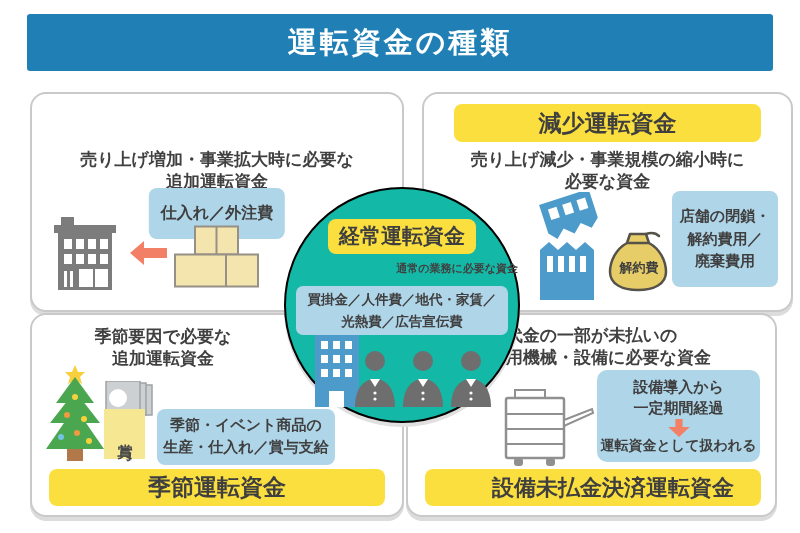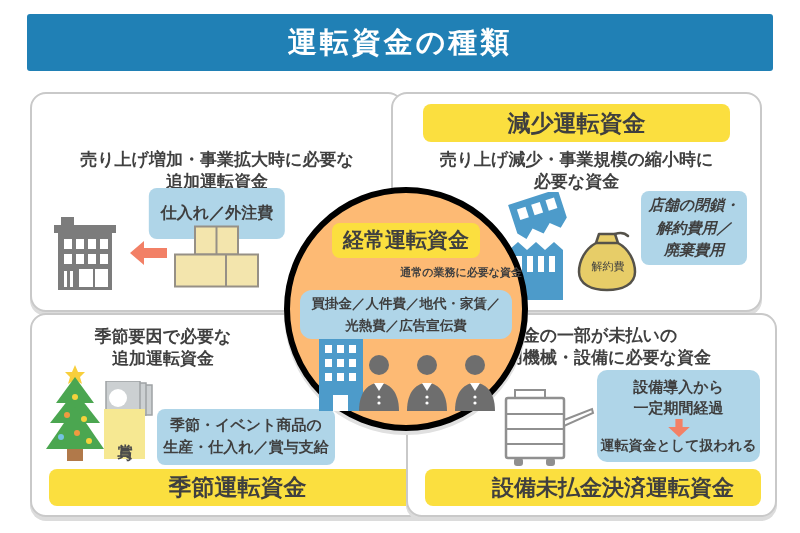--- a/index.html
+++ b/index.html
@@ -7,52 +7,52 @@
   .stage{position:relative;width:800px;height:533px;background:#fff;overflow:hidden;}
   .pre{white-space:pre-line;}
 
   
   .titlebar{position:absolute;left:27px;top:14px;width:746px;height:57px;background:#2080b5;border-radius:3px;display:flex;align-items:center;justify-content:center;}
   .titlebar .t{color:#fff;font-size:29px;font-weight:bold;letter-spacing:3px;}
 
   
   .qbox{position:absolute;background:#fff;border:2px solid #c9c9c9;border-radius:16px;box-shadow:0 4px 0 #dcdcdc;}
   .qbox.tl{left:30px;top:92px;width:370px;height:216px;}
-  .qbox.tr{left:391px;top:92px;width:367px;height:216px;}
-  .qbox.bl{left:30px;top:313px;width:370px;height:200px;padding-left:41px;}
+  .qbox.tr{left:422px;top:92px;width:367px;height:216px;}
+  .qbox.bl{left:30px;top:313px;width:370px;height:200px;}
   .qbox.br{left:406px;top:313px;width:367px;height:200px;}
 
   .pill{position:absolute;background:#fbdf3f;border-radius:8px;color:#3f3f3f;font-weight:bold;text-align:center;}
   .pill.top{left:30px;right:30px;top:10px;height:38px;font-size:23px;line-height:38px;}
   .pill.bottom{left:17px;right:17px;bottom:9px;height:37px;font-size:23px;line-height:37px;}
   .pill.bottom.small{font-size:22px;right:14px;padding-left:40px;}
 
   .desc{position:absolute;color:#404040;font-weight:bold;font-size:17px;line-height:1.32;text-align:center;}
   .tl .desc,.tr .desc{top:54px;left:0;right:0;}
   .bl .desc{top:10px;left:0;width:262px;}
   .br .desc{top:9px;left:0;right:0;}
 
   .badge{position:absolute;background:#afd5e8;border-radius:8px;color:#3f3f3f;font-weight:bold;text-align:center;}
   .badge.tlb{top:94px;left:50%;transform:translateX(-50%);font-size:16px;padding:15px 12px;}
-  .badge.trb{top:97px;right:13px;width:106px;font-size:15px;line-height:1.5;padding:3px 0;font-style:italic;}
+  .badge.trb{top:97px;right:13px;width:106px;font-size:15px;line-height:1.5;padding:14px 0;}
   .badge.blb{top:94px;left:125px;width:178px;font-size:15px;line-height:1.45;padding:6px 0;}
   .notebox{position:absolute;background:#afd5e8;border-radius:10px;left:189px;top:55px;width:163px;height:92px;display:flex;flex-direction:column;align-items:center;color:#3f3f3f;font-weight:bold;}
   .notebox .n1{font-size:15px;line-height:1.4;text-align:center;margin-top:7px;}
   .notebox .n2{font-size:14px;text-align:center;margin-top:0;}
 
   
-  .circle{position:absolute;left:284px;top:187px;width:232px;height:232px;background:#fdba74;border:6px solid #000000;border-radius:50%;z-index:5;box-shadow:0 4px 0 #e0e0e0;}
+  .circle{position:absolute;left:284px;top:187px;width:232px;height:232px;background:#14b8a6;border:2px solid #000000;border-radius:50%;z-index:5;box-shadow:0 4px 0 #e0e0e0;}
   .circle .pill.c{left:42px;right:42px;top:30px;height:35px;font-size:21px;line-height:35px;}
   .circle .cdesc{position:absolute;top:72px;left:0;right:0;text-align:right;color:#404040;font-weight:bold;font-size:11px;}
-  .circle .cex{position:absolute;left:10px;right:10px;top:97px;background:#afd5e8;border-radius:12px;color:#3f3f3f;font-weight:bold;font-size:13.5px;line-height:1.6;text-align:center;padding:3px 0;}
+  .circle .cex{position:absolute;left:10px;right:10px;top:97px;background:#afd5e8;border-radius:7px;color:#3f3f3f;font-weight:bold;font-size:13.5px;line-height:1.6;text-align:center;padding:3px 0;}
   .circle .cillus{position:absolute;left:0;right:0;bottom:14px;display:flex;justify-content:center;}
 
   
   .ill{position:absolute;}
-  .baglabel{position:absolute;color:#3f3f3f;font-weight:normal;font-size:11px;text-align:center;}
+  .baglabel{position:absolute;color:#3f3f3f;font-weight:bold;font-size:13px;text-align:center;}
   .envelope{position:absolute;background:#f6e892;width:41px;height:50px;display:flex;align-items:center;justify-content:center;}
   .envelope .v{writing-mode:vertical-rl;font-size:15px;font-weight:bold;color:#4a4a4a;letter-spacing:2px;}
 </style>
 </head>
 <body>
 
 <div class="stage">
 
   <div class="titlebar">
     <div class="t">運転資金の種類</div>

